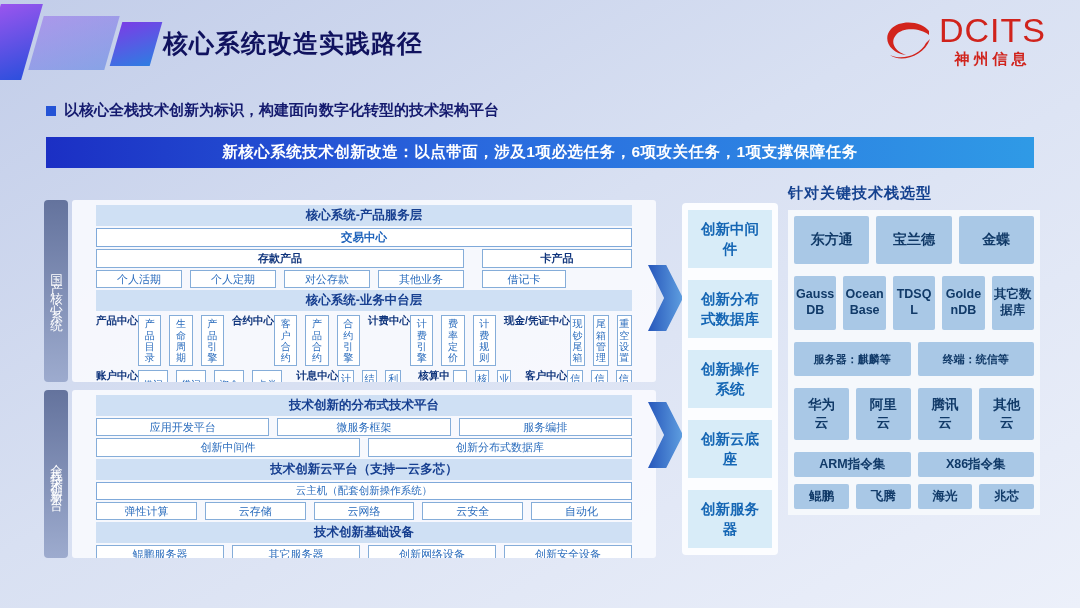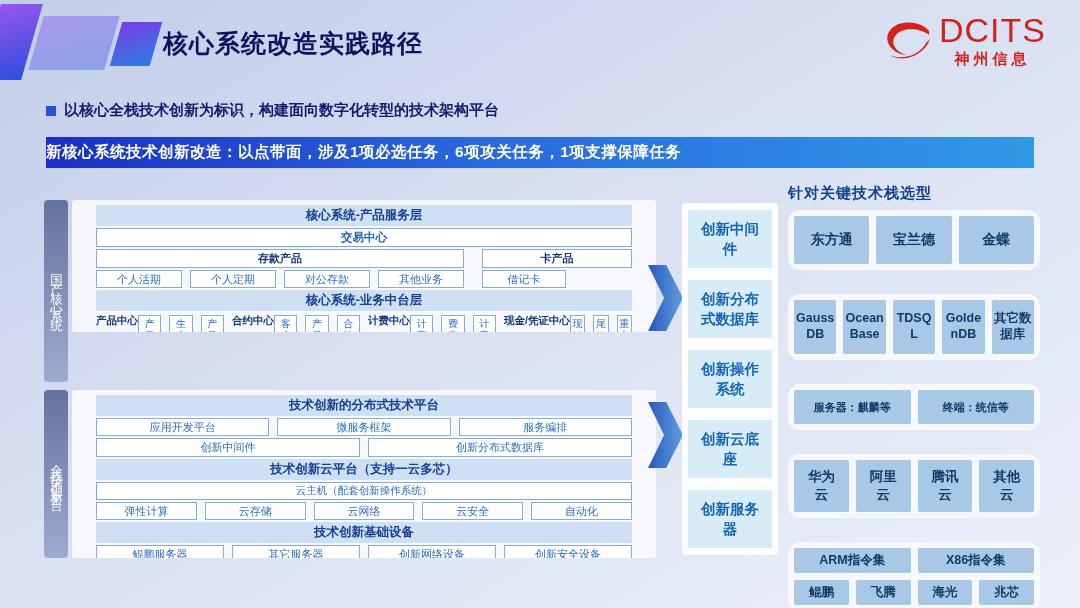--- a/index.html
+++ b/index.html
@@ -21,38 +21,38 @@
   .logo { position:absolute; right:34px; top:13px; display:flex; align-items:center; gap:7px; }
   .logo-text { display:flex; flex-direction:column; align-items:center; }
   .logo-name { font-size:34px; font-weight:normal; color:#d0231c; letter-spacing:1px; line-height:1; }
   .logo-sub { font-size:15px; font-weight:bold; color:#d0231c; letter-spacing:4px; margin-top:3px; }
 
   .subtitle { position:absolute; left:46px; top:101px; display:flex; align-items:center; gap:8px;
     font-size:15px; font-weight:bold; color:#141a6e; }
   .subtitle .bullet { width:10px; height:10px; background:#2453d6; flex:0 0 auto; }
 
   .banner { position:absolute; left:46px; top:137px; width:988px; height:31px; display:flex;
-    align-items:center; justify-content:flex-start; color:#fff; font-size:15.5px; font-weight:bold;
+    align-items:center; justify-content:center; color:#fff; font-size:15.5px; font-weight:bold;
     letter-spacing:.5px;
     background:linear-gradient(90deg,#1b2fc4 0%,#2a6ade 45%,#2f9ae6 100%); }
 
   
   .side-label { position:absolute; left:44px; width:24px; border-radius:4px; display:flex;
     align-items:center; justify-content:center; color:#fff;
     background:linear-gradient(180deg,#64739d 0%,#9dabce 100%); }
   .side-label span { writing-mode:vertical-rl; font-size:12.5px; }
   .side-core { top:200px; height:182px; }
   .side-core span { letter-spacing:9px; }
   .side-platform { top:390px; height:168px; }
   .side-platform span { letter-spacing:5px; }
 
   
   .panel { position:absolute; left:72px; width:584px; background:rgba(248,250,254,.92);
     border-radius:3px; padding:3px 24px; overflow:hidden; }
-  .core-panel { top:200px; height:132px; }
+  .core-panel { top:200px; height:182px; }
   .platform-panel { top:390px; height:168px; }
 
   .sec-header { background:#cfe0f4; color:#173f90; font-weight:bold; font-size:12.5px;
     text-align:center; padding:2px 0; margin-top:2px; }
   .wbar { background:#fff; border:1px solid #7fa9da; color:#1f63bb; font-weight:bold;
     font-size:11.5px; text-align:center; padding:1px 0; margin-top:2px; }
   .wbar.small { font-size:10.5px; font-weight:normal; color:#2a6cbd; }
 
   .prod-row { display:flex; gap:18px; margin-top:2px; }
   .pgroup { display:flex; flex-direction:column; }
@@ -87,21 +87,21 @@
   .mid-col { position:absolute; left:682px; top:203px; width:96px; height:352px;
     background:#fcfdff; border-radius:4px; padding:7px 6px; display:flex; flex-direction:column;
     justify-content:space-between; }
   .mid-box { height:58px; background:#d8ecf8; color:#1566b4; font-weight:bold; font-size:14.5px;
     line-height:1.4; display:flex; align-items:center; justify-content:center; text-align:center;
     padding:0 10px; }
 
   
   .stack { position:absolute; left:788px; top:184px; width:252px; }
   .stack-title { color:#14418f; font-weight:bold; font-size:15px; margin-bottom:7px; letter-spacing:1px; }
-  .card { background:#f5f8fc; border-radius:12px; padding:6px; display:flex; gap:7px; margin-bottom:24px; }
+  .card { background:#f5f8fc; border-radius:0; padding:6px; display:flex; gap:7px; margin-bottom:0; }
   .tbox { flex:1; background:#a9c8e6; color:#113a68; font-weight:bold; display:flex;
     align-items:center; justify-content:center; text-align:center; border-radius:2px; }
   .card-mw .tbox { height:48px; font-size:14px; }
   .card-db .tbox { height:54px; font-size:12.5px; word-break:break-all; line-height:1.25; padding:0 2px; }
   .card-os .tbox { height:34px; font-size:11px; }
   .card-cloud .tbox { height:52px; font-size:13.5px; padding:0 9px; line-height:1.3; }
   .card-srv { flex-direction:column; }
   .card-srv .trow { display:flex; gap:7px; }
   .card-srv .tbox { height:25px; font-size:12.5px; }
 </style>

